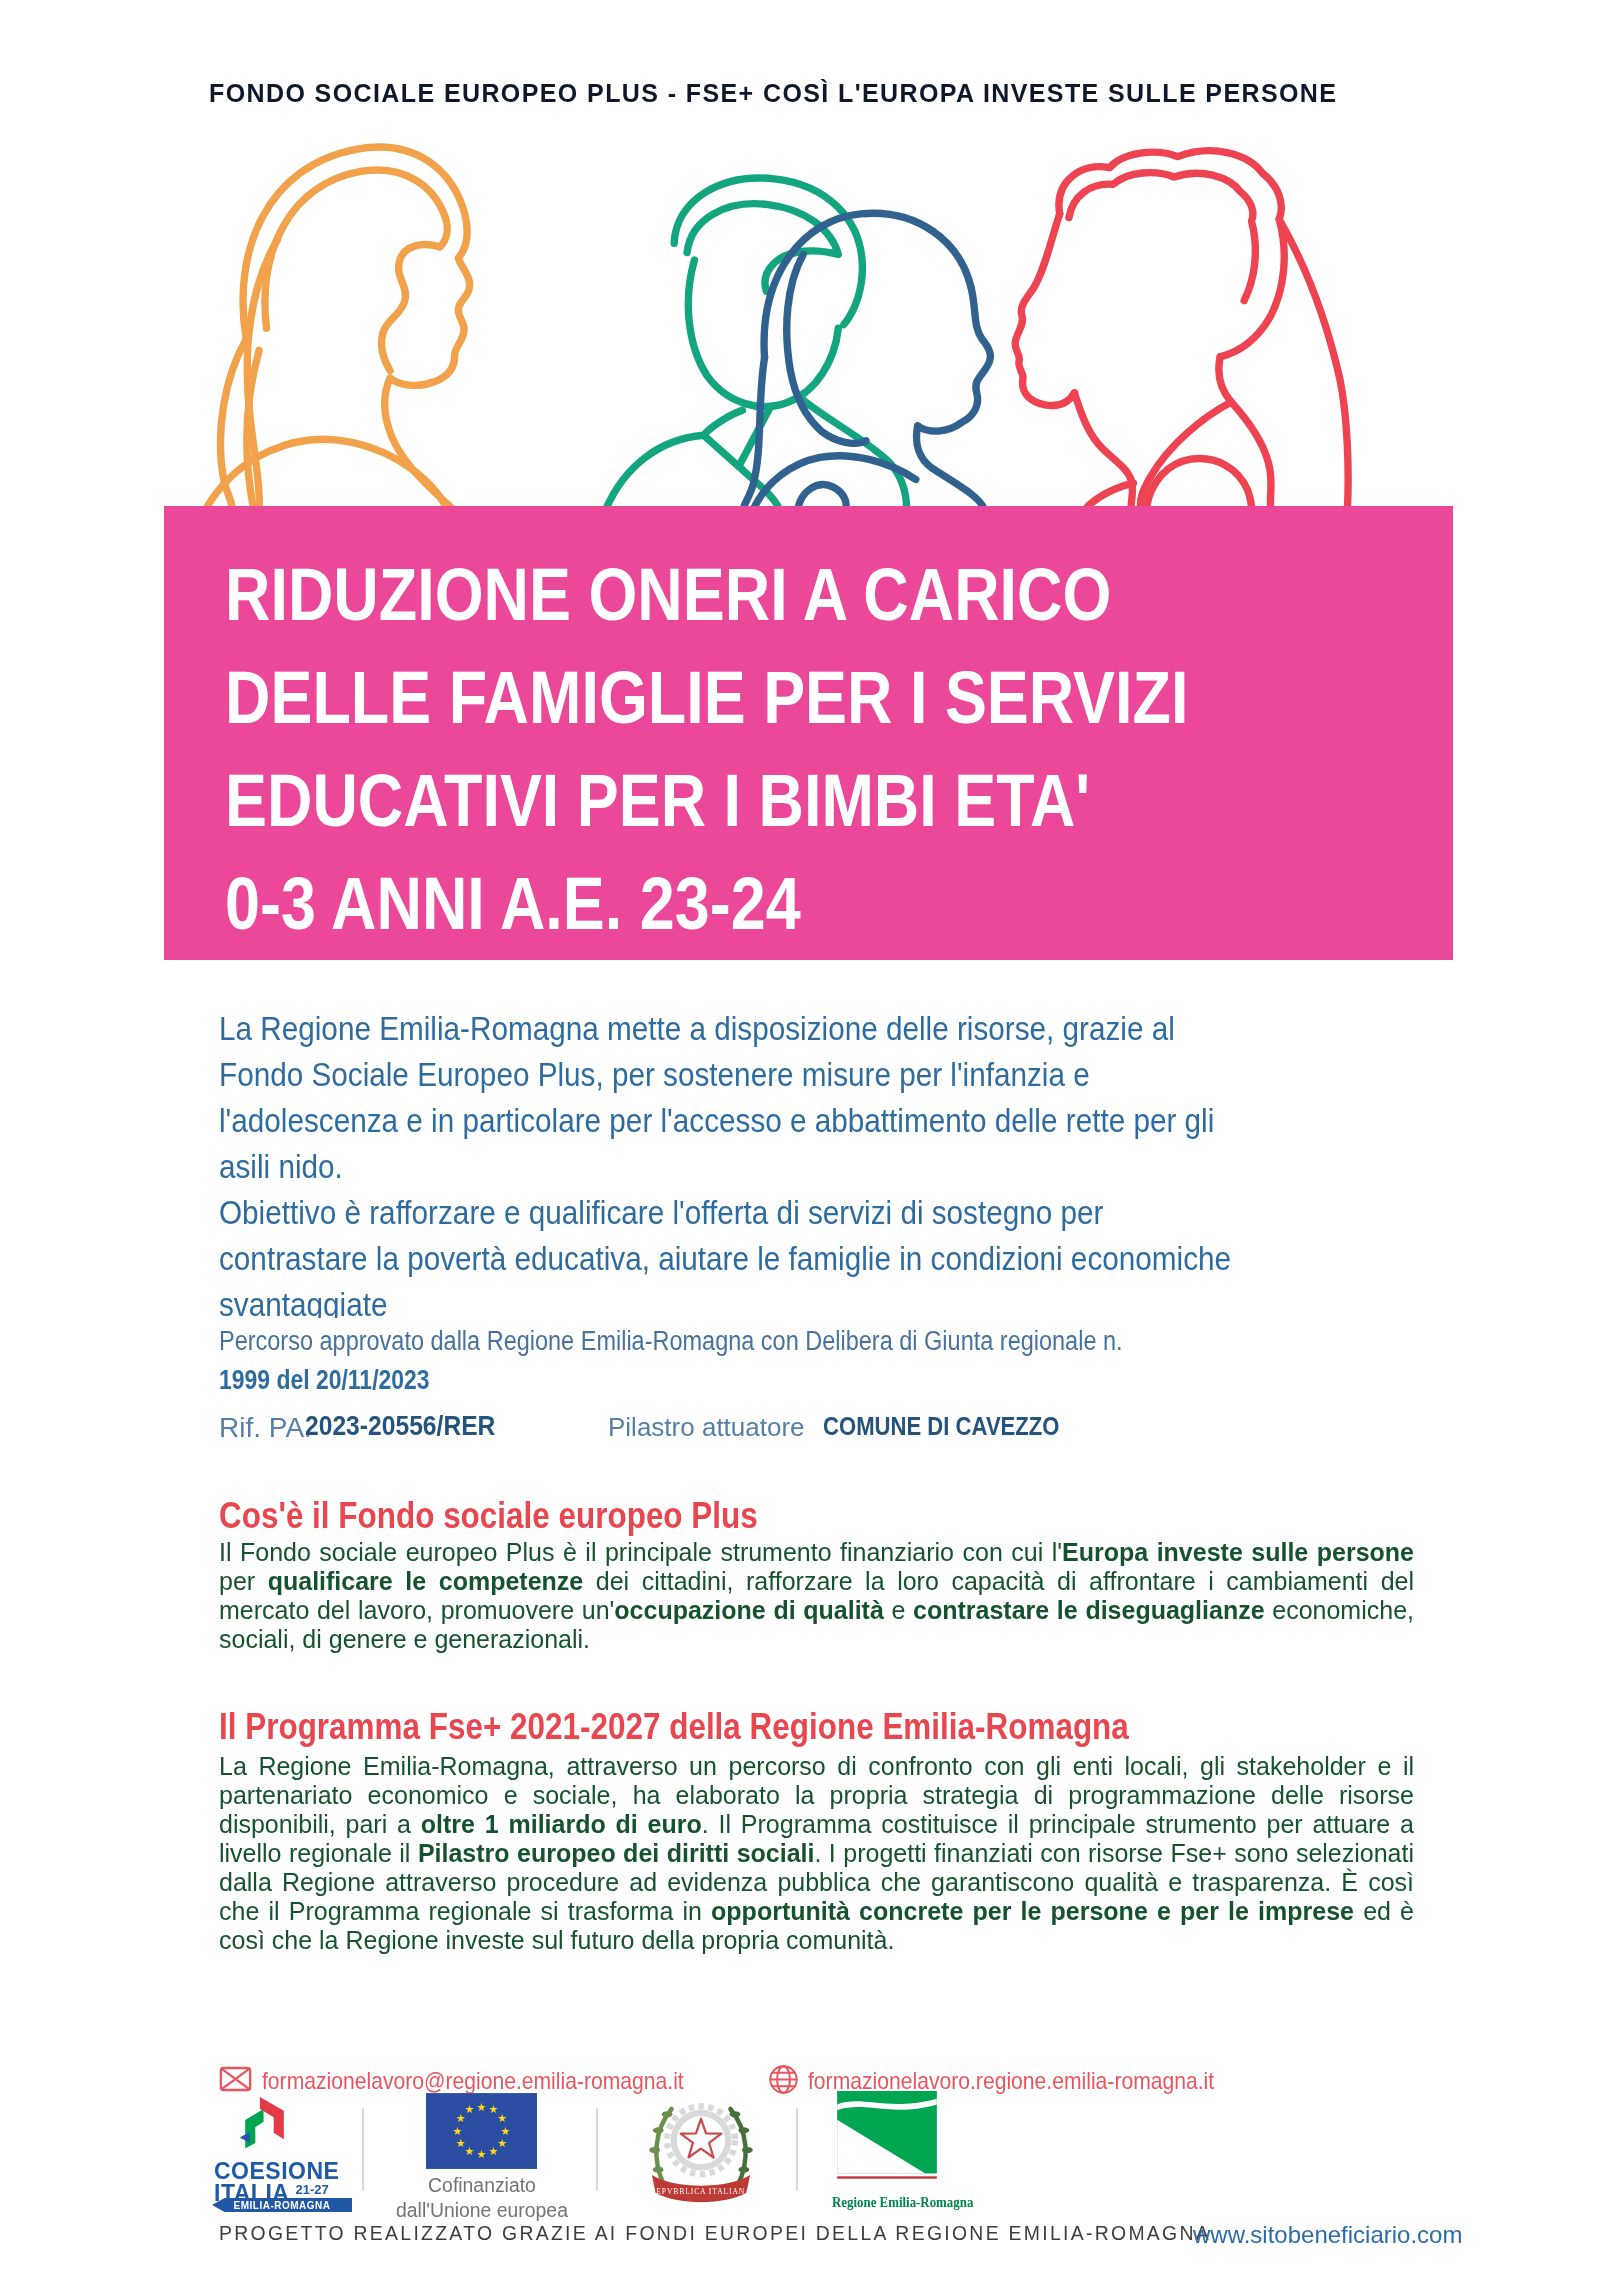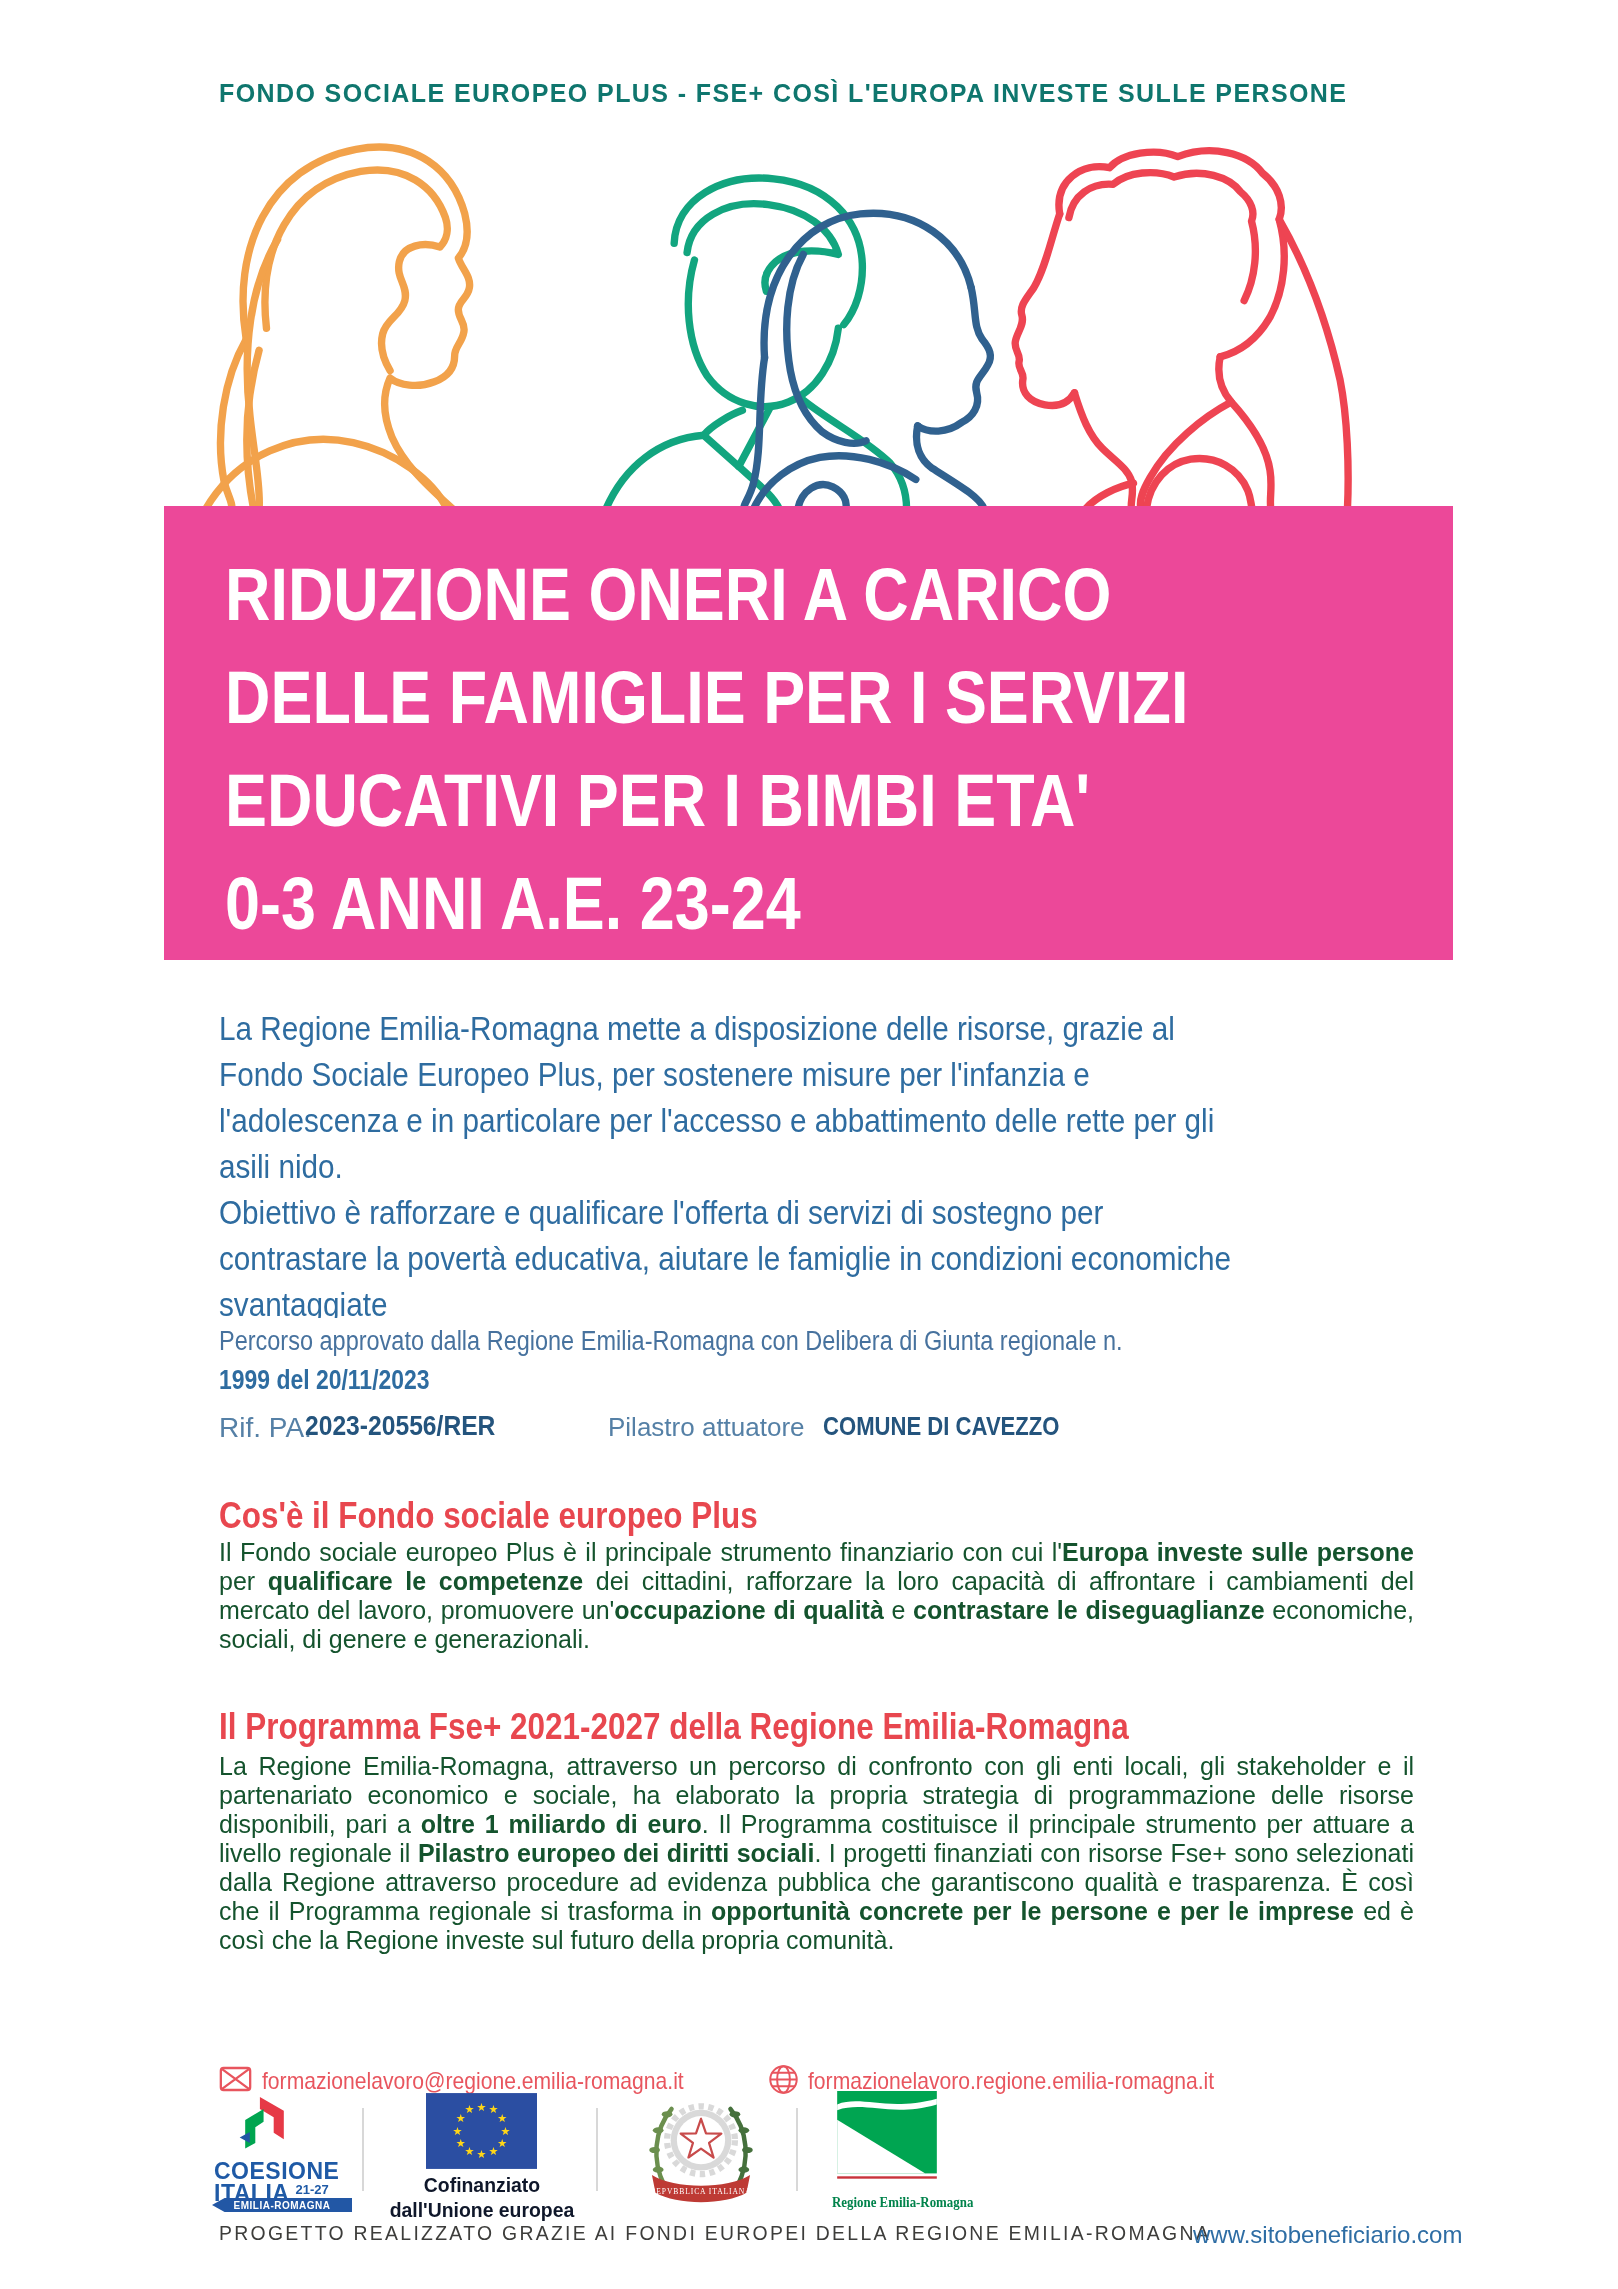--- a/index.html
+++ b/index.html
@@ -1,21 +1,21 @@
 <!DOCTYPE html>
 <html style="font-size:14.8px"><head>
 <meta charset="utf-8">
 <style>
   * { margin:0; padding:0; box-sizing:border-box; }
   html,body { background:#ffffff; }
   body { font-family:"Liberation Sans", sans-serif; }
   .page { position:relative; width:1619px; height:2290px; background:#fff; overflow:hidden; }
 
   
-  .hdr { position:absolute; left:219px; top:79px; font-size:25px; color:#0f766e;
+  .hdr { position:absolute; left:209px; top:79px; font-size:25px; color:#0f172a;
          letter-spacing:1.4px; white-space:nowrap; }
   .hdr .reg { font-weight:700; }
   .hdr .bld { font-weight:800; }
 
   
   .illus { position:absolute; left:157px; top:129px; width:1311px; height:380px; }
   .illus path { fill:none; stroke-width:8; stroke-linecap:round; stroke-linejoin:round; }
 
   
   .banner { position:absolute; left:164px; top:506px; width:1289px; height:454px;
@@ -59,21 +59,21 @@
   
   .vdiv { position:absolute; width:1.8px; background:#D8D8D8; }
   .coes-word { position:absolute; left:214px; font-size:23px; font-weight:800; color:#1F5AA6;
            letter-spacing:0.5px; white-space:nowrap; }
   .coes-years { font-size:13px; font-weight:800; vertical-align:7.4px; letter-spacing:0; }
   .coes-ribbon { position:absolute; left:212px; top:2198px; width:140px; height:14px; background:#2257A5;
            clip-path:polygon(0 50%, 9% 0, 100% 0, 100% 100%, 9% 100%);
            color:#fff; font-size:10px; font-weight:700; letter-spacing:0.5px;
            display:flex; align-items:center; justify-content:center; }
   .eu-cap { position:absolute; width:222px; left:371px; text-align:center; font-size:19.4px;
-           font-weight:700; color:#0f172a; }
+           font-weight:400; color:#737373; }
   .rer-cap { position:absolute; left:832px; top:2195px; width:118px; text-align:center;
            font-family:"Liberation Serif", serif; font-size:14px; font-weight:700; color:#00834B;
            white-space:nowrap; transform:scaleX(0.92); transform-origin:0 50%; }
 
   .proj-note { position:absolute; left:219px; top:2222px; font-size:19.4px; letter-spacing:2.3px;
            color:#3D3D3B; white-space:nowrap; }
   .benef-site { position:absolute; left:1193px; top:2221px; font-size:24px; color:#2E6DA4;
            white-space:nowrap; }
 </style>
 </head>

